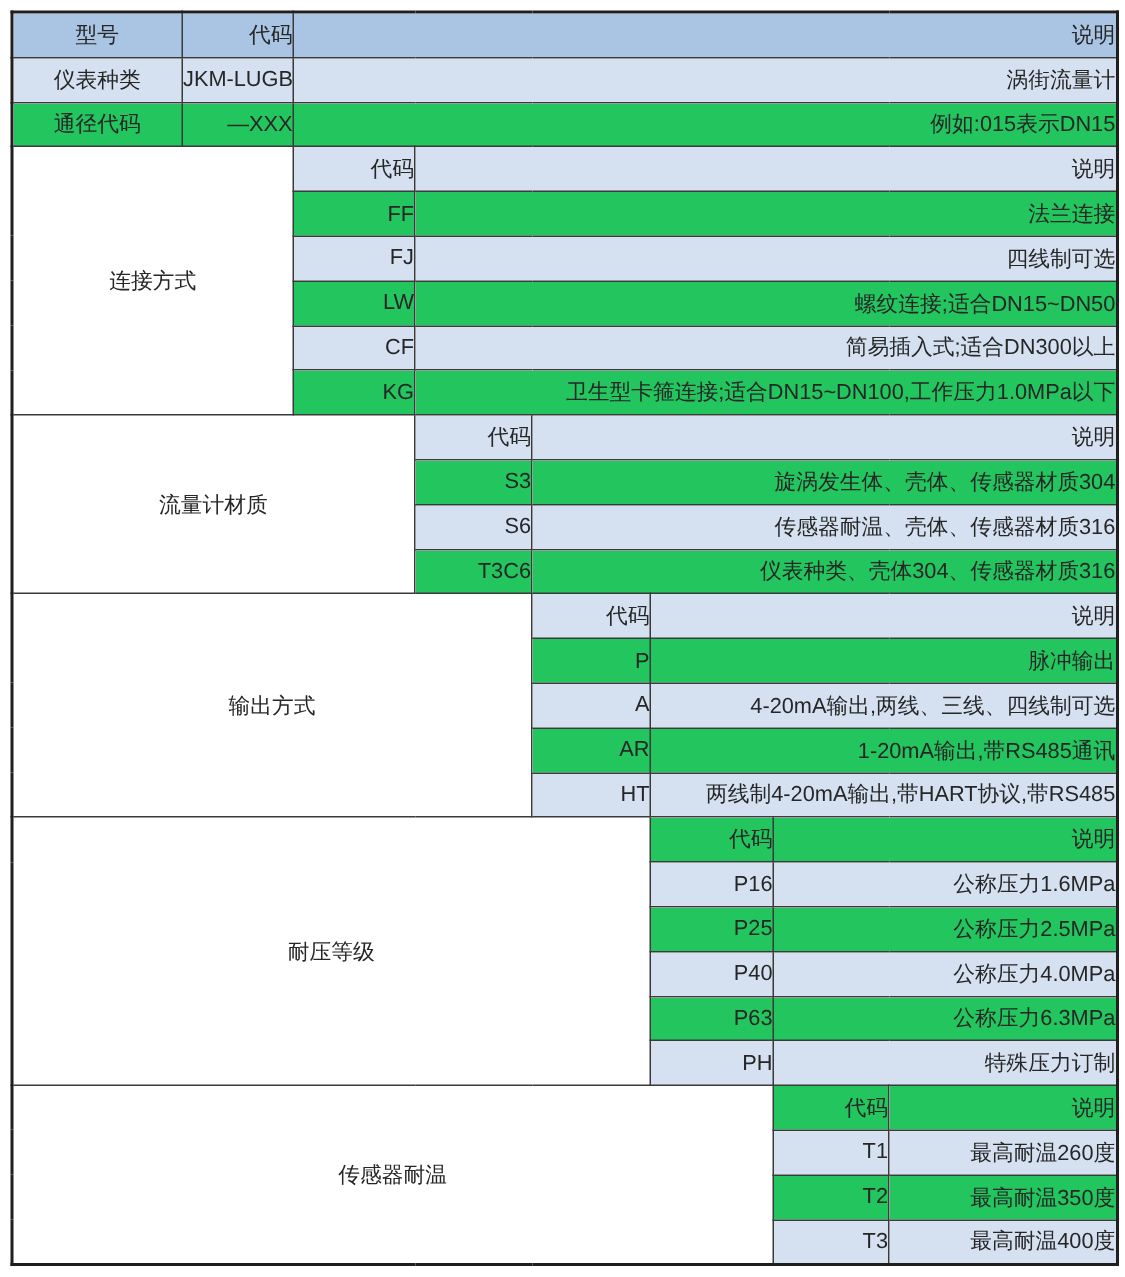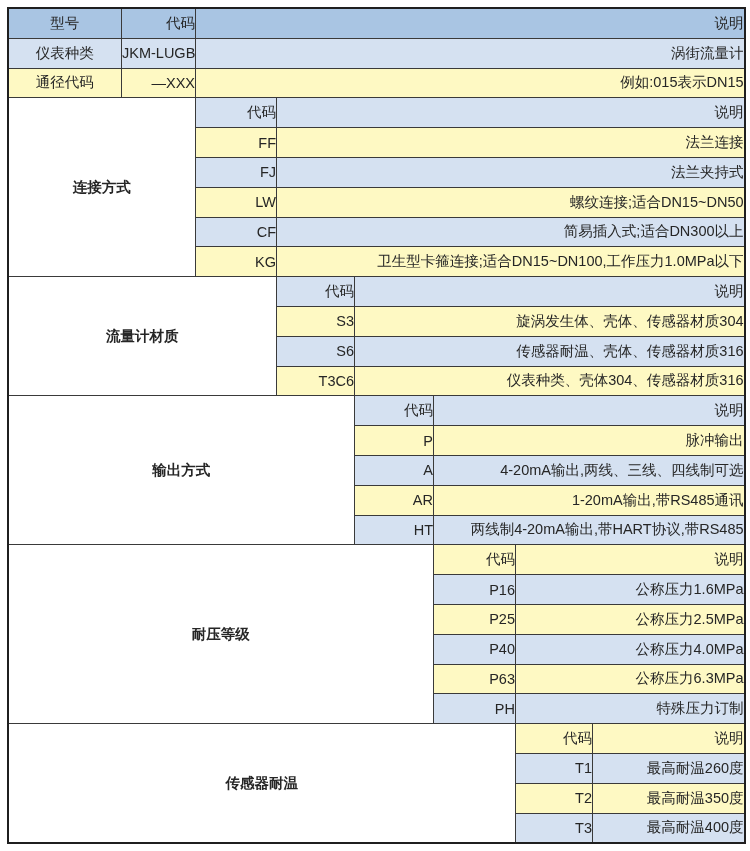--- a/index.html
+++ b/index.html
@@ -23,22 +23,22 @@
     border: 1px solid var(--border-inner, #3a3a3a);
     height: 28.8px;
     font-size: 14.5px;
     color: var(--text, #262626);
     overflow: hidden;
     white-space: nowrap;
     padding: 0;
   }
   tr.h > td { background: var(--header-bg, #a9c5e3); }
   tr.t > td { background: var(--row-tint, #d5e1f1); }
-  tr.w > td { background: #fef9c3; }
-  td.sec-label { background: #ffffff !important; font-weight: bold; }
+  tr.w > td { background: #22c55e; }
+  td.sec-label { background: #ffffff !important; }
   td.c-label, td.sec-label {
     text-align: center;
     font-size: 15px;
   }
   td.c-code { text-align: right; }
   td.c-desc { text-align: right; padding-left: 10px; }
 </style>
 </head>
 <body>
 
@@ -78,21 +78,21 @@
       <td class="sec-label" rowspan="6" colspan="2">连接方式</td>
       <td class="c-code">代码</td>
       <td class="c-desc" colspan="5">说明</td>
     </tr>
     <tr class="w">
       <td class="c-code">FF</td>
       <td class="c-desc" colspan="5">法兰连接</td>
     </tr>
     <tr class="t">
       <td class="c-code">FJ</td>
-      <td class="c-desc" colspan="5">法兰夹持式</td>
+      <td class="c-desc" colspan="5">四线制可选</td>
     </tr>
     <tr class="w">
       <td class="c-code">LW</td>
       <td class="c-desc" colspan="5">螺纹连接;适合DN15~DN50</td>
     </tr>
     <tr class="t">
       <td class="c-code">CF</td>
       <td class="c-desc" colspan="5">简易插入式;适合DN300以上</td>
     </tr>
     <tr class="w">

